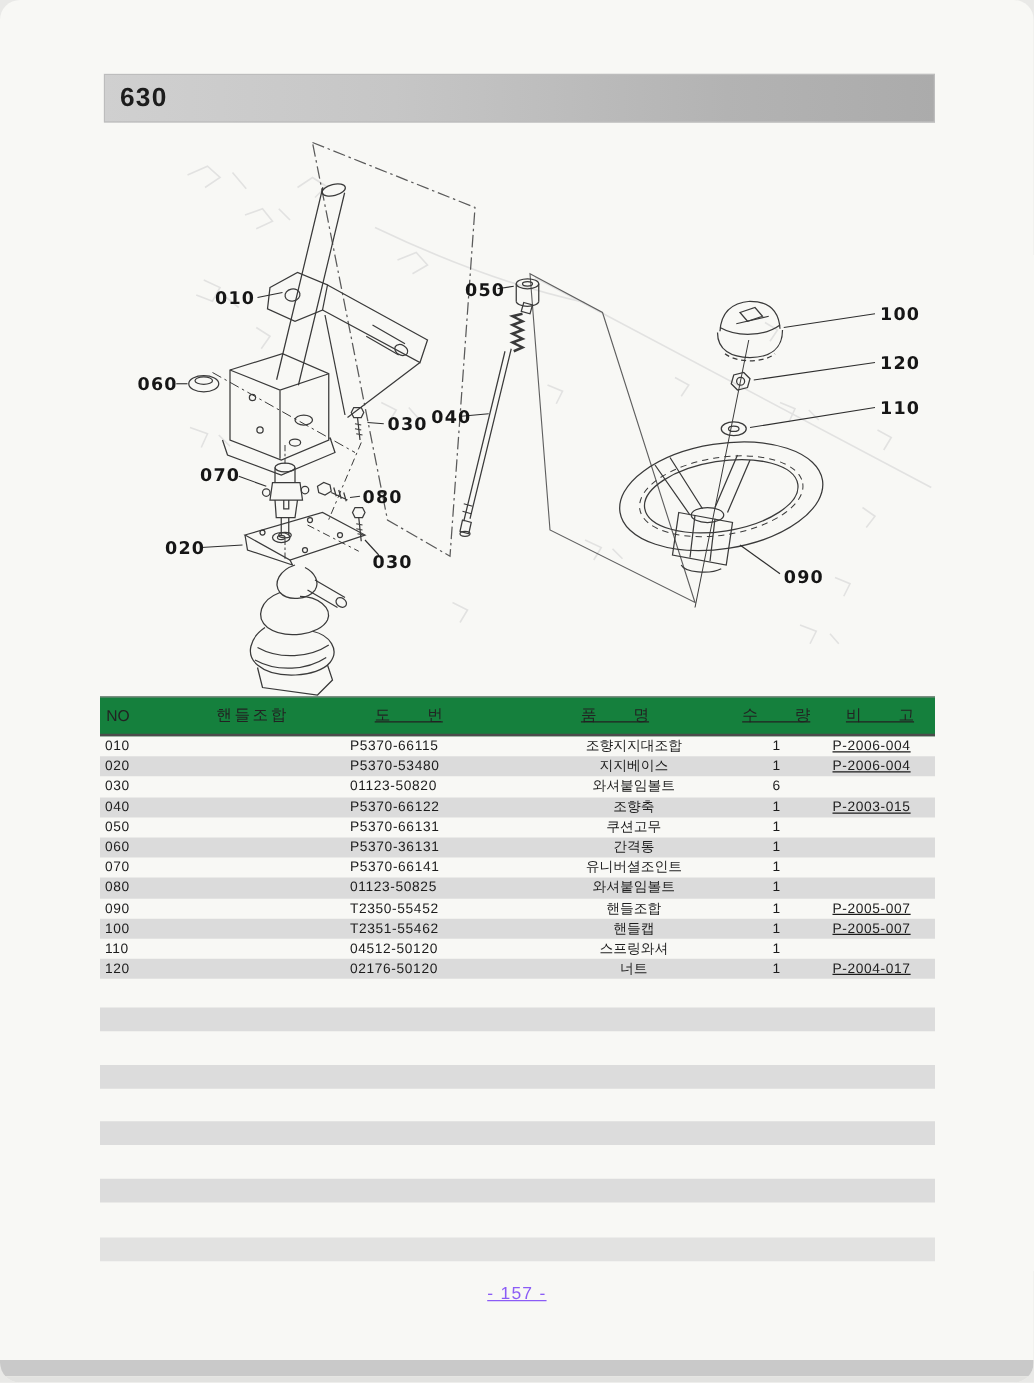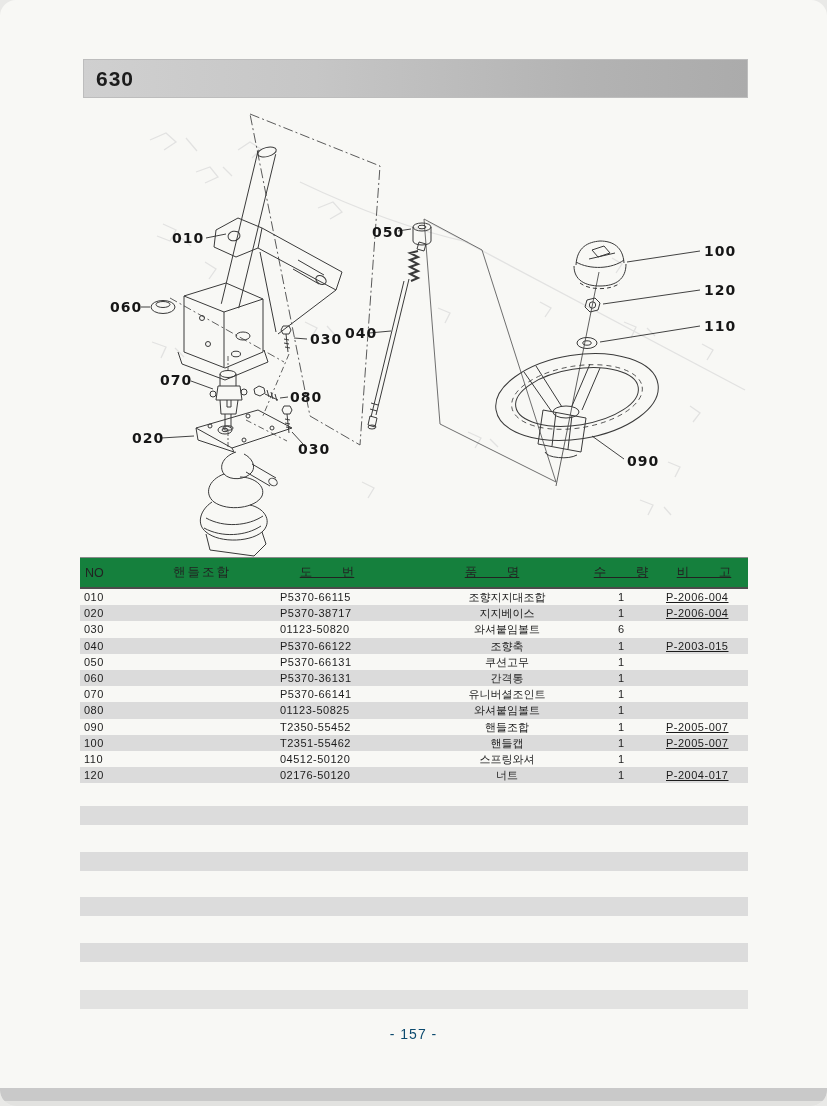--- a/index.html
+++ b/index.html
@@ -39,21 +39,21 @@
   .cell{overflow:hidden;}
   .c-no{padding-left:4px; letter-spacing:0.5px;}
   .c-drawing{padding-left:28px; letter-spacing:0.5px;}
   .c-name{padding-left:30px;text-align:center;}
   .c-qty{text-align:center;}
   .c-remarks{padding-left:6px; letter-spacing:0.5px;text-decoration:underline;}
   
   .stripe{position:absolute; left:80px; width:668px; height:19px; background:#dcdcdc;}
   
   .page-number{position:absolute; left:0; top:1026px; width:827px; text-align:center;
-    font-size:14px; color:#0c4a6e; letter-spacing:1px;}
+    font-size:14px; color:#8b5cf6; letter-spacing:1px;text-decoration:underline;}
   .scan-strip{position:absolute; left:0; top:1088px; width:827px; height:13px; background:#c9c9c9;}
   .scan-strip2{position:absolute; left:0; top:1101px; width:827px; height:5px; background:#e2e2e0;}
 </style>
 </head>
 <body>
 
 <div class="page">
 
   <div class="title-bar">
     <span class="code">630</span>
@@ -260,21 +260,21 @@
           <div class="cell c-no">010</div>
           <div class="cell c-mgmt"></div>
           <div class="cell c-drawing">P5370-66115</div>
           <div class="cell c-name">조향지지대조합</div>
           <div class="cell c-qty">1</div>
           <div class="cell c-remarks">P-2006-004</div>
         </div>
         <div class="t-row">
           <div class="cell c-no">020</div>
           <div class="cell c-mgmt"></div>
-          <div class="cell c-drawing">P5370-38717</div>
+          <div class="cell c-drawing">P5370-53480</div>
           <div class="cell c-name">지지베이스</div>
           <div class="cell c-qty">1</div>
           <div class="cell c-remarks">P-2006-004</div>
         </div>
         <div class="t-row">
           <div class="cell c-no">030</div>
           <div class="cell c-mgmt"></div>
           <div class="cell c-drawing">01123-50820</div>
           <div class="cell c-name">와셔붙임볼트</div>
           <div class="cell c-qty">6</div>

